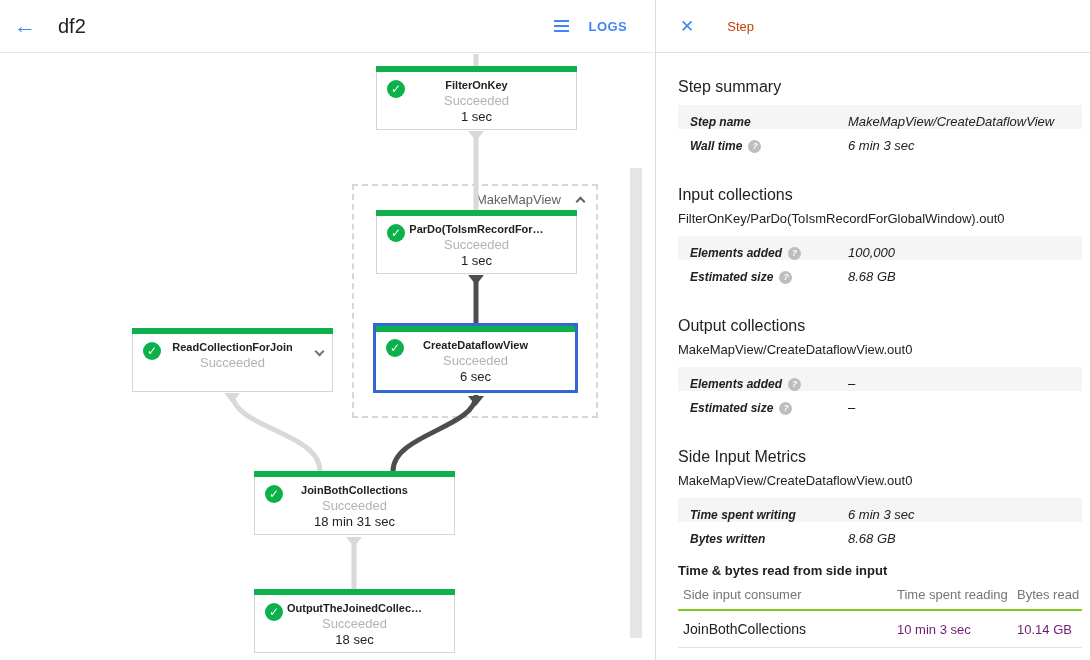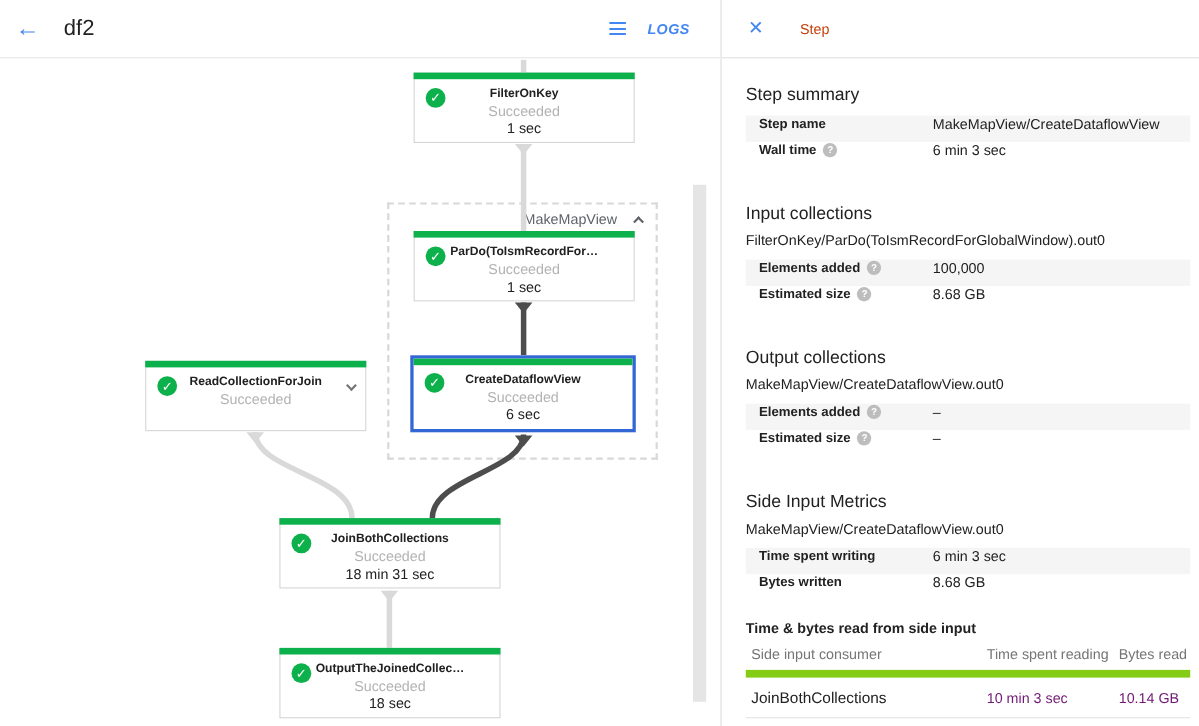--- a/index.html
+++ b/index.html
@@ -10,21 +10,21 @@
   html,body{width:1090px;height:660px;overflow:hidden;background:#fff;
     font-family:"Liberation Sans","DejaVu Sans",sans-serif;color:#212121;}
   .page{position:relative;width:1090px;height:660px;}
 
   
   .lheader{position:absolute;left:0;top:0;width:655px;height:53px;background:#fff;
     border-bottom:1px solid #e6e6e6;display:flex;align-items:center;}
   .back{margin-left:14px;font-size:22px;color:var(--accent);cursor:pointer;line-height:1;}
   .jobtitle{margin-left:22px;font-size:20px;color:#212121;}
   .logsbtn{margin-left:auto;margin-right:28px;display:flex;align-items:center;gap:20px;
-    color:var(--accent);font-size:13px;font-weight:bold;letter-spacing:.4px;cursor:pointer;font-style:italic;}
+    color:var(--accent);font-size:13px;font-weight:bold;letter-spacing:.4px;cursor:pointer;}
   .logsicon{width:15px;height:12px;background:repeating-linear-gradient(
     to bottom,var(--accent) 0 2px,transparent 2px 5px);}
 
   
   .graph{position:absolute;left:0;top:54px;width:655px;height:606px;background:#fff;overflow:hidden;}
   .group{position:absolute;left:352px;top:130px;width:246px;height:234px;
     border:2px dashed #d8d8d8;background:transparent;}
   .grouplabel{position:absolute;top:6px;right:12px;display:flex;align-items:center;gap:16px;
     font-size:13px;color:#5f6368;cursor:pointer;}
   .chev{width:7px;height:7px;border-right:2px solid #5f6368;border-bottom:2px solid #5f6368;display:inline-block;}
@@ -49,32 +49,32 @@
   
   .panel{position:absolute;left:655px;top:0;width:435px;height:660px;background:#fff;
     border-left:1px solid #dadce0;}
   .pheader{height:53px;border-bottom:1px solid #e0e0e0;display:flex;align-items:center;}
   .closex{margin-left:24px;font-size:17px;color:var(--accent);cursor:pointer;}
   .ptitle{margin-left:33px;font-size:13px;color:#c2410c;}
   .pcontent{padding:24px 8px 0 22px;}
   .sheading{font-size:16px;line-height:20px;color:#212121;font-weight:normal;}
   .collection{margin-top:5px;font-size:13px;line-height:18px;color:#212121;word-break:break-all;}
   .kvrows{margin-top:8px;}
-  .kvrow{display:flex;align-items:flex-start;height:24px;padding-left:12px;}
+  .kvrow{display:flex;align-items:flex-end;height:24px;padding-left:12px;font-style:italic;}
   .kvrow.odd{background:#f5f5f5;}
   .kvlabel{width:158px;font-size:12px;font-weight:bold;color:#212121;display:flex;align-items:center;}
   .kvvalue{font-size:13px;color:#212121;}
   .help{display:inline-block;margin-left:6px;width:13px;height:13px;border-radius:50%;
     background:#bdbdbd;color:#fff;font-size:9px;font-weight:bold;line-height:13px;text-align:center;}
   .gap26{margin-top:32px;}
   .tablecap{margin-top:17px;font-size:13px;font-weight:bold;color:#212121;}
   .sitable{margin-top:2px;}
   .trow{display:grid;grid-template-columns:219px 120px 1fr;align-items:center;}
   .trow > div:first-child{padding-left:5px;}
-  .thead{border-bottom:7px solid #84cc16;padding:7px 0;font-size:13px;color:#757575;}
+  .thead{border-bottom:2px solid #84cc16;padding:7px 0;font-size:13px;color:#757575;}
   .tdata{border-bottom:1px solid #e3e3e3;padding:10px 0;font-size:13px;}
   .tdata .c1{color:#212121;font-size:14px;}
   .tdata .c2,.tdata .c3{color:#701a75;}
 </style>
 </head>
 <body>
 
 <div class="page">
 
   <div class="lheader">

